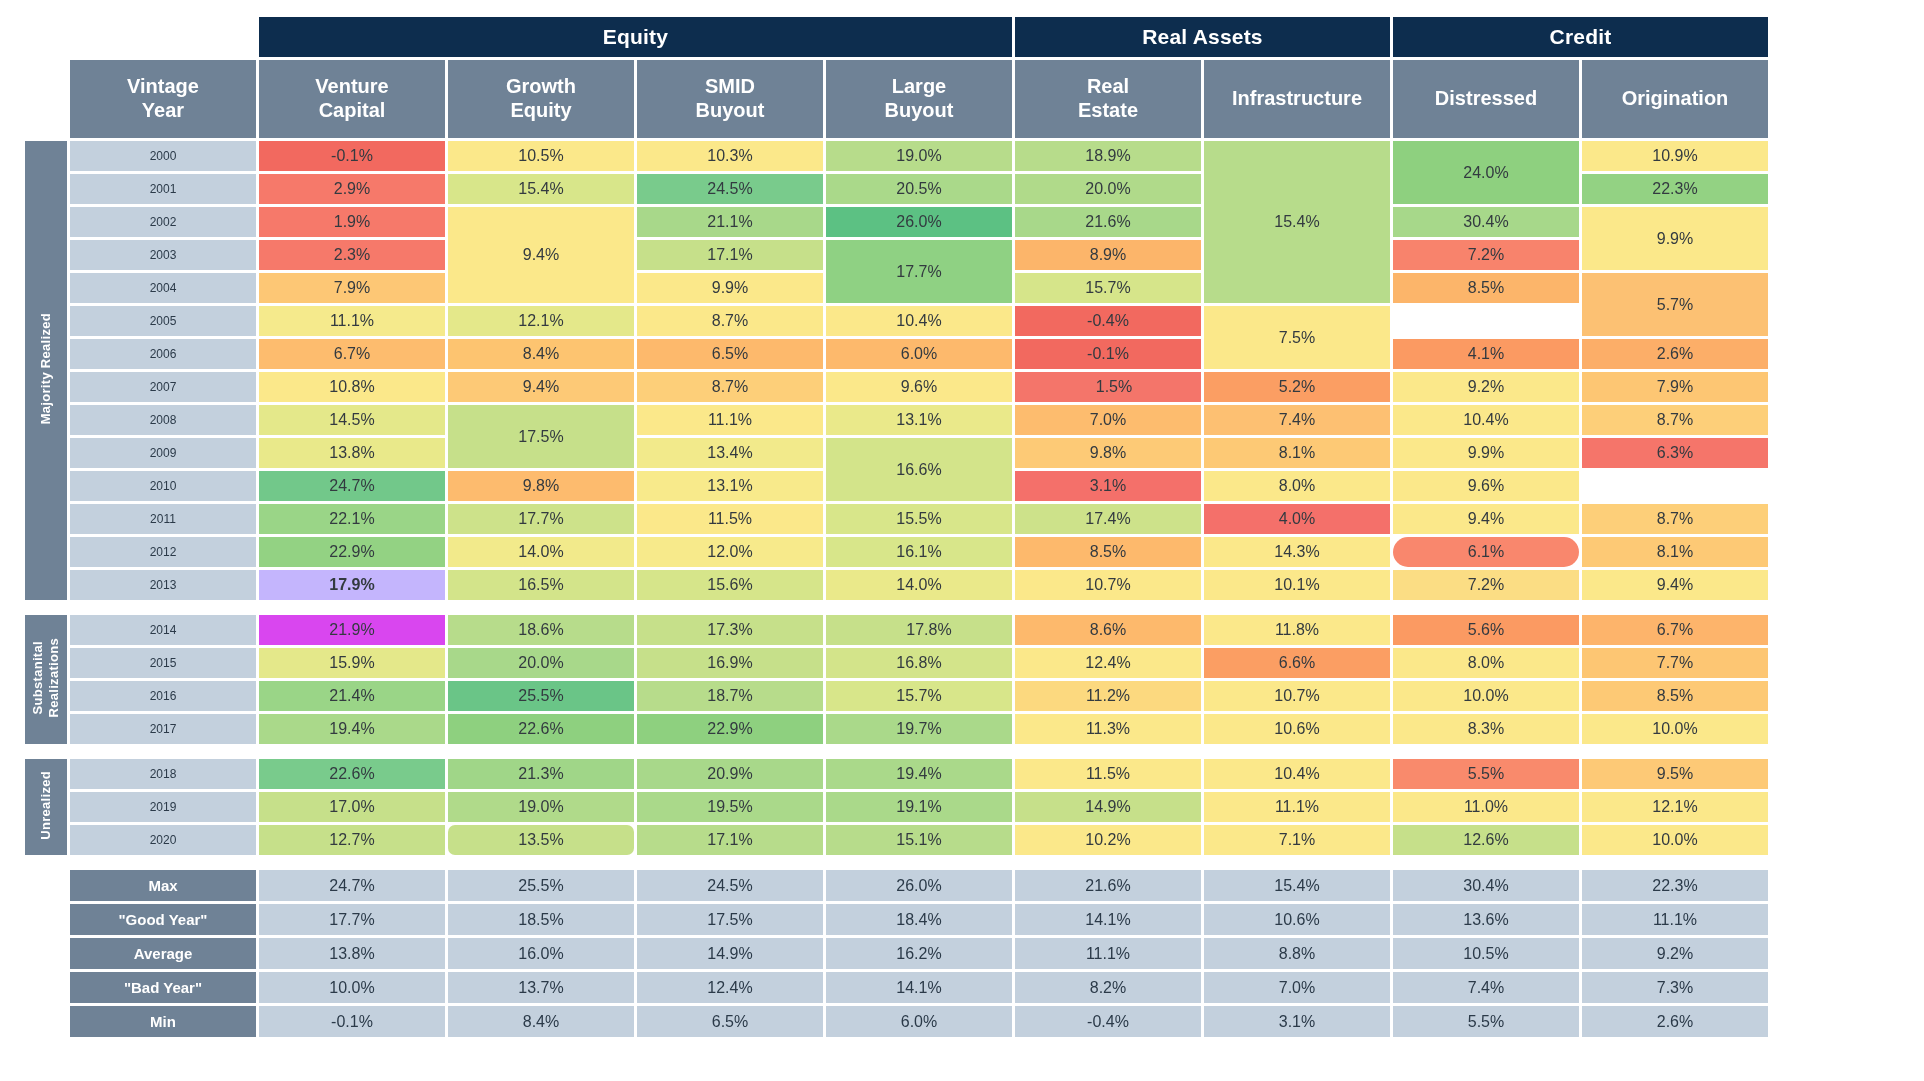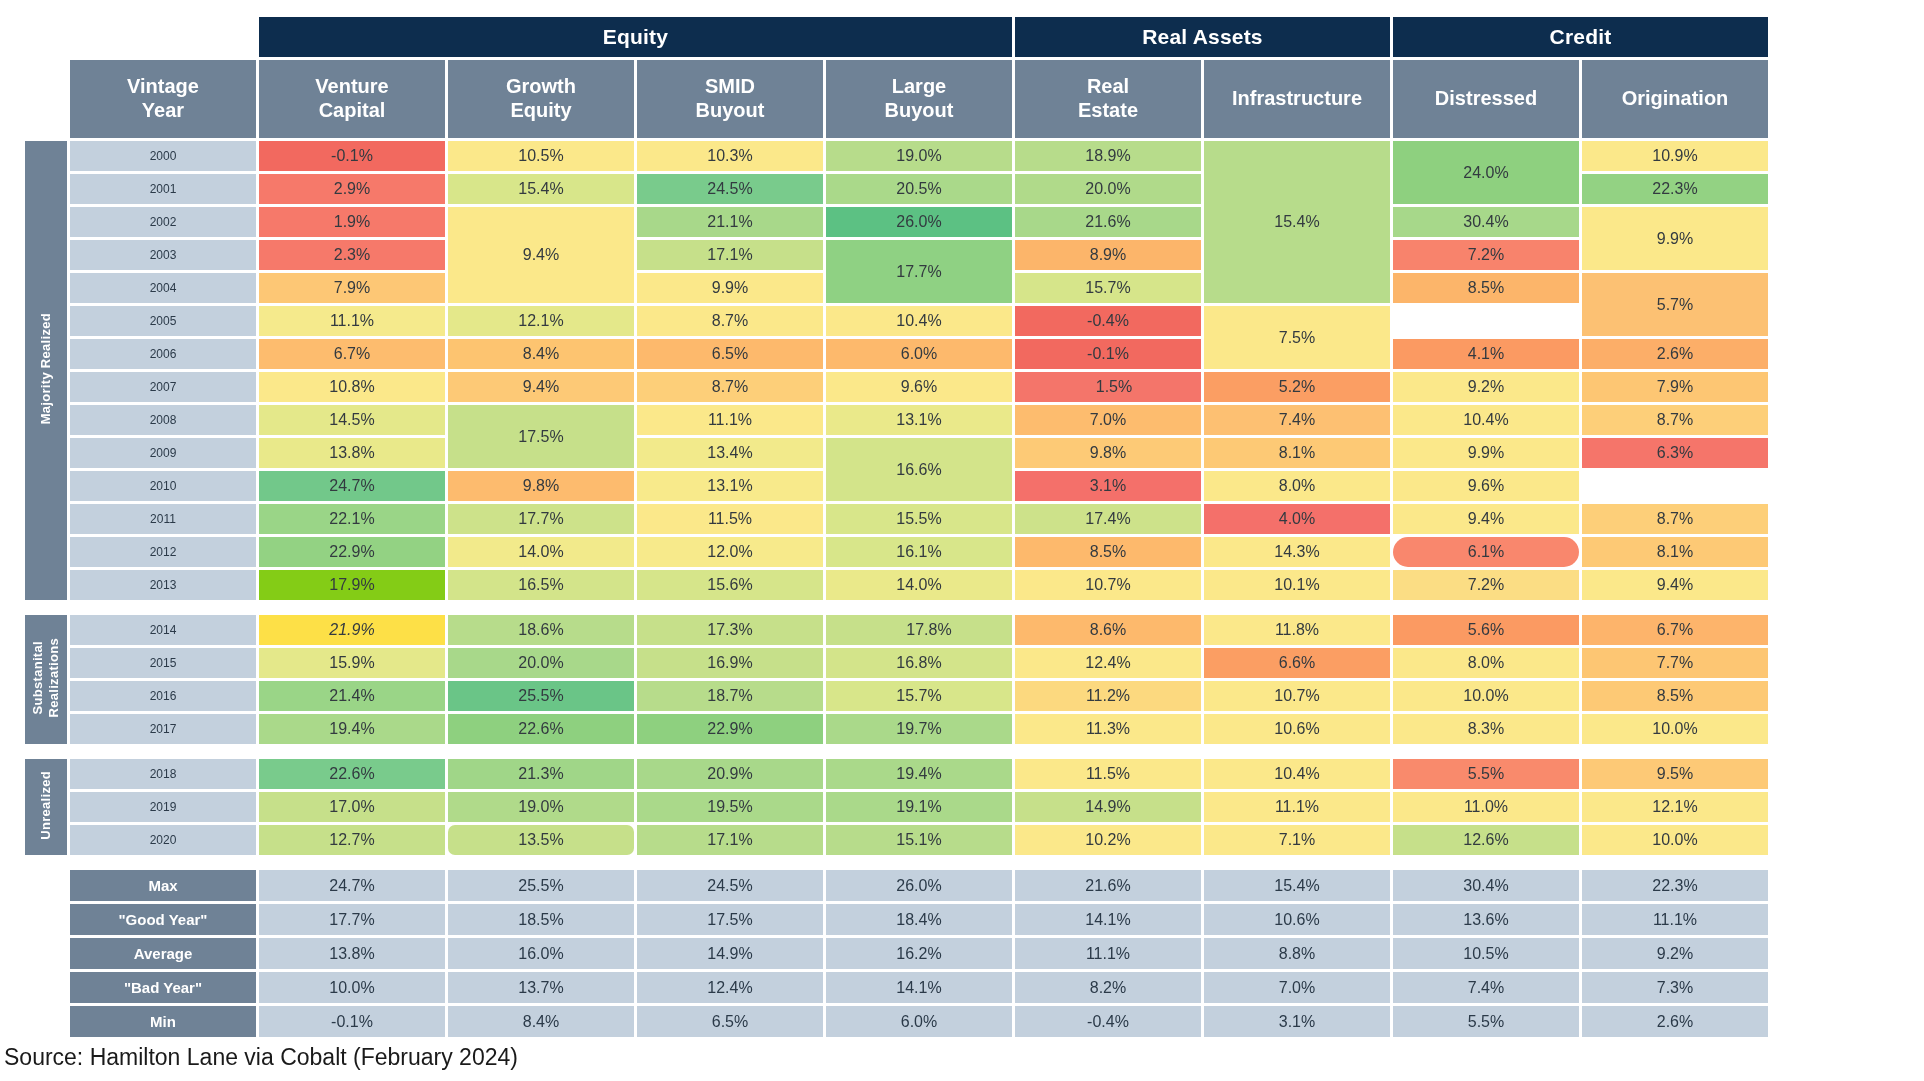--- a/index.html
+++ b/index.html
@@ -263,36 +263,36 @@
           <td class="cell" style="background: rgb(242, 234, 139);">14.0%</td>
           <td class="cell" style="background: rgb(247, 234, 139);">12.0%</td>
           <td class="cell" style="background: rgb(216, 230, 138);">16.1%</td>
           <td class="cell" style="background: rgb(253, 185, 108);">8.5%</td>
           <td class="cell" style="background: rgb(251, 232, 138);">14.3%</td>
           <td class="cell" style="background: rgb(249, 135, 109); border-radius: 15px;">6.1%</td>
           <td class="cell" style="background: rgb(253, 201, 117);">8.1%</td>
         </tr>
         <tr>
           <td class="year">2013</td>
-          <td class="cell" style="background: #84cc16;">17.9%</td>
+          <td class="cell" style="background: #c4b5fd; font-weight: bold;">17.9%</td>
           <td class="cell" style="background: rgb(211, 228, 138);">16.5%</td>
           <td class="cell" style="background: rgb(214, 229, 138);">15.6%</td>
           <td class="cell" style="background: rgb(234, 233, 138);">14.0%</td>
           <td class="cell" style="background: rgb(251, 232, 138);">10.7%</td>
           <td class="cell" style="background: rgb(251, 232, 138);">10.1%</td>
           <td class="cell" style="background: rgb(251, 221, 132);">7.2%</td>
           <td class="cell" style="background: rgb(251, 232, 138);">9.4%</td>
         </tr>
         <tr class="gap-row">
           <td colspan="10"></td>
         </tr>
         <tr>
           <td class="stage" rowspan="4"><span class="rot">Substanital<br>Realizations</span></td>
           <td class="year">2014</td>
-          <td class="cell" style="background: #fde047; font-style: italic;">21.9%</td>
+          <td class="cell" style="background: #d946ef;">21.9%</td>
           <td class="cell" style="background: rgb(183, 220, 139);">18.6%</td>
           <td class="cell" style="background: rgb(198, 224, 138);">17.3%</td>
           <td class="cell" style="background: rgb(198, 224, 138); padding-left: 20px;">17.8%</td>
           <td class="cell" style="background: rgb(253, 185, 108);">8.6%</td>
           <td class="cell" style="background: rgb(251, 232, 138);">11.8%</td>
           <td class="cell" style="background: rgb(251, 154, 98);">5.6%</td>
           <td class="cell" style="background: rgb(253, 180, 107);">6.7%</td>
         </tr>
         <tr>
           <td class="year">2015</td>
@@ -422,14 +422,13 @@
           <td class="statcell">8.4%</td>
           <td class="statcell">6.5%</td>
           <td class="statcell">6.0%</td>
           <td class="statcell">-0.4%</td>
           <td class="statcell">3.1%</td>
           <td class="statcell">5.5%</td>
           <td class="statcell">2.6%</td>
         </tr>
       </tbody>
   </table>
-  <div class="source">Source: Hamilton Lane via Cobalt (February 2024)</div>
 </div>
 
 </body></html>

